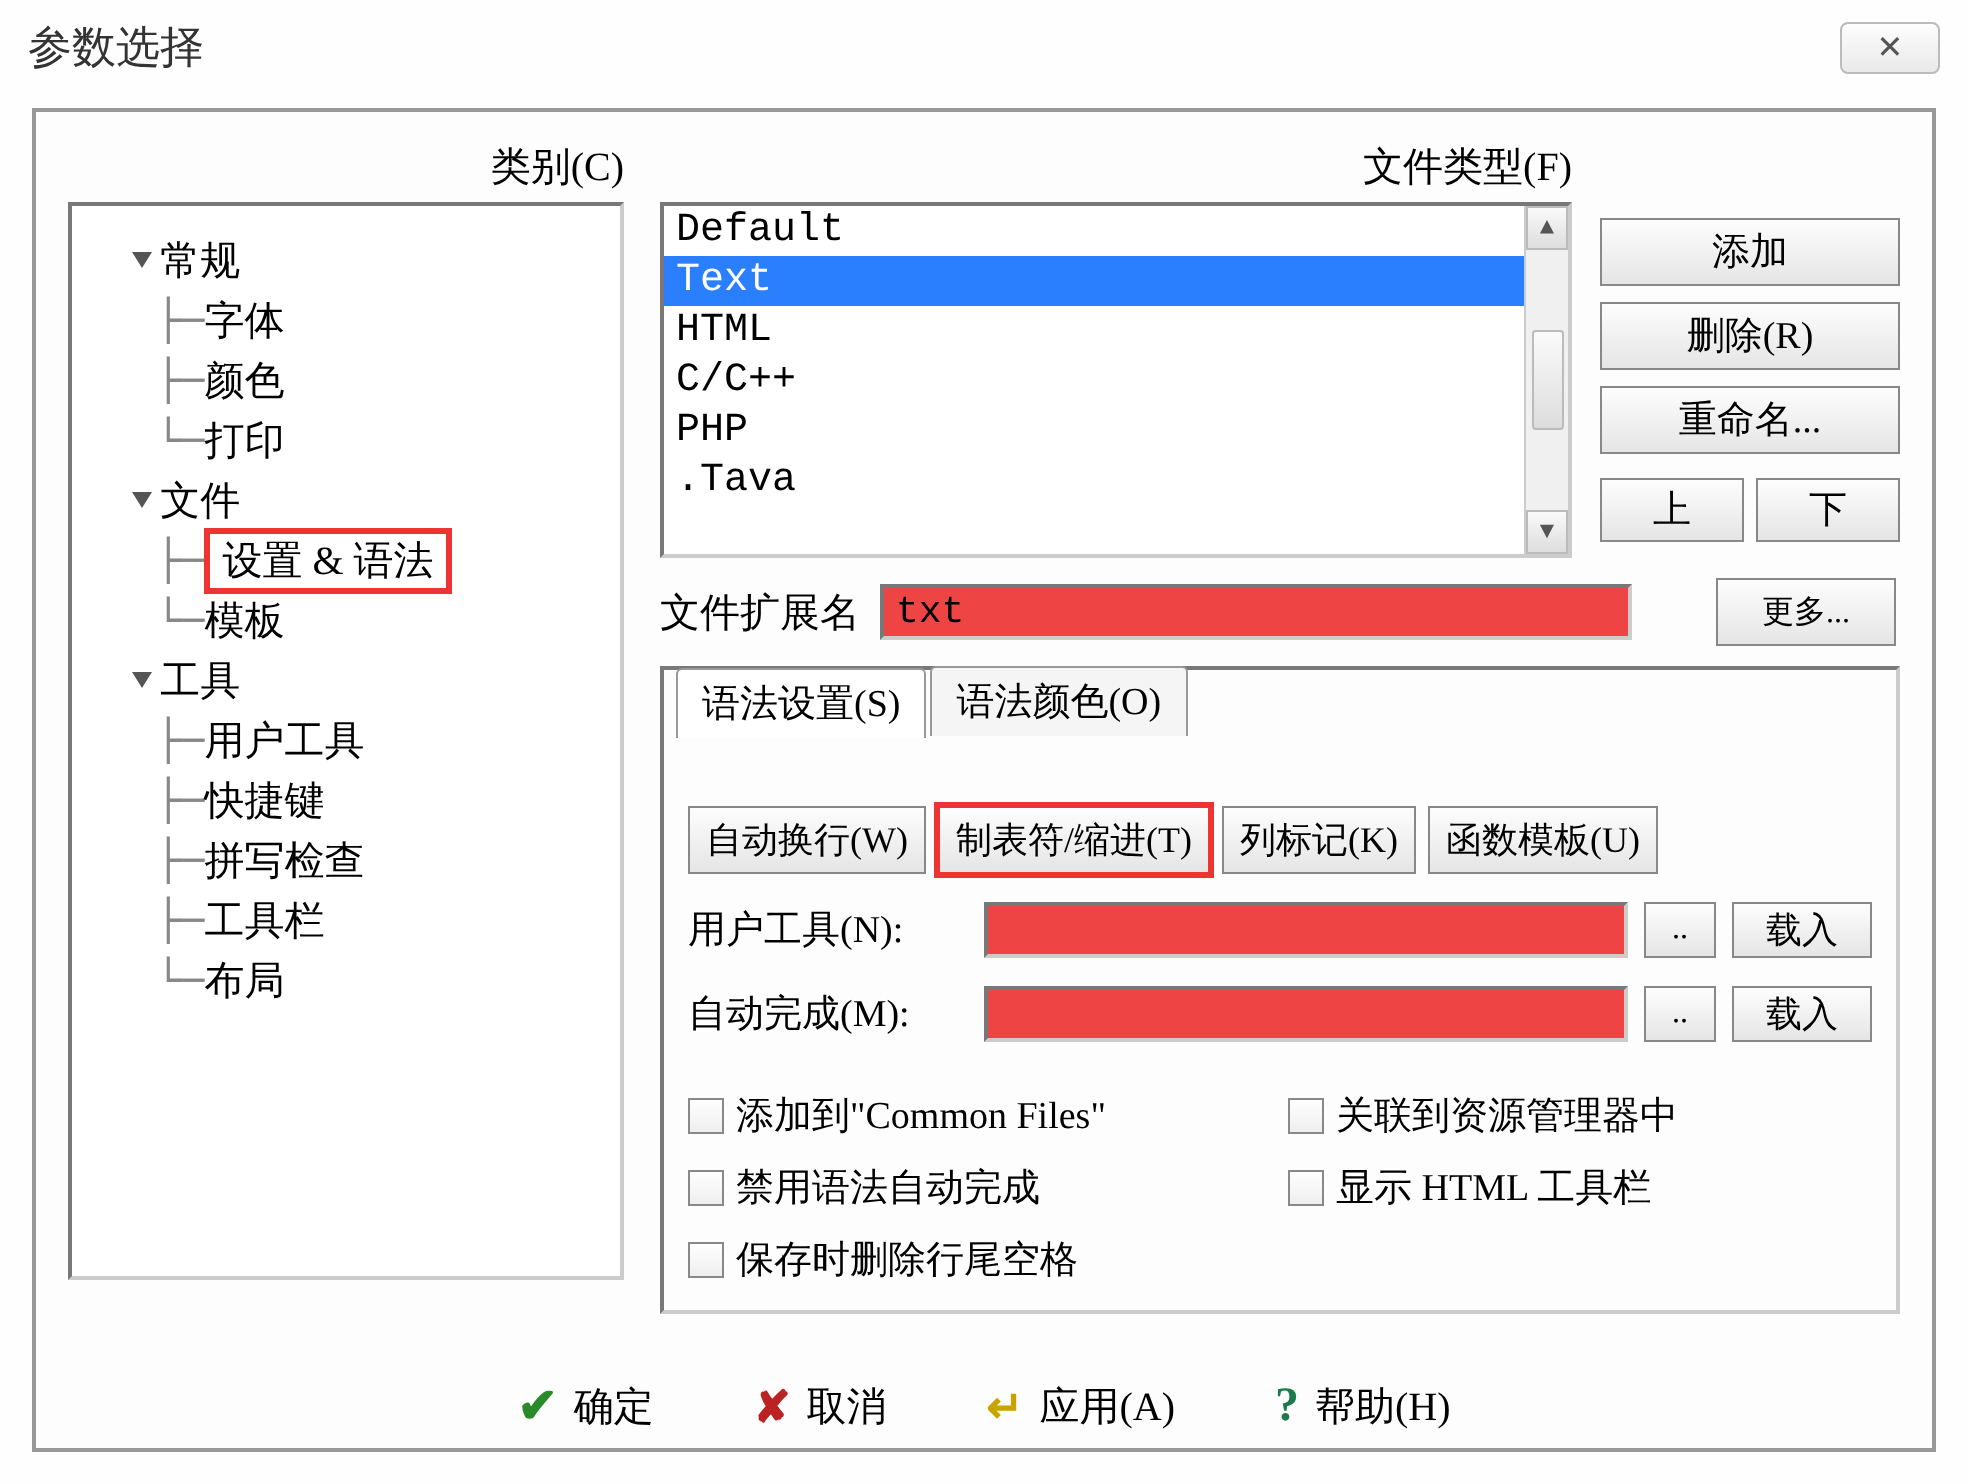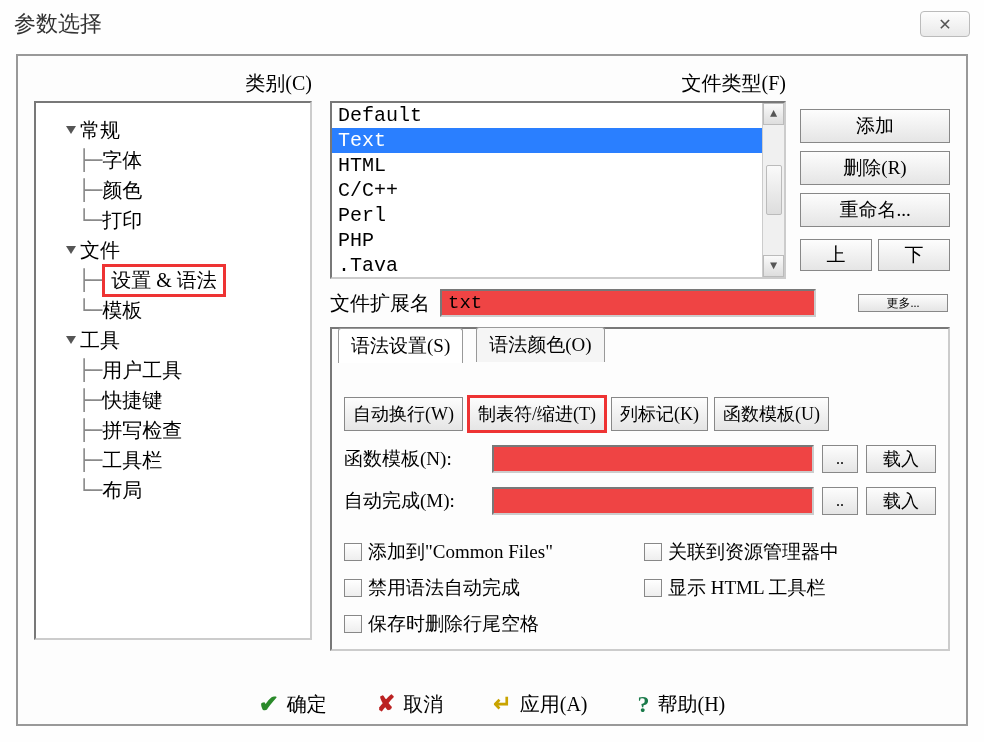--- a/index.html
+++ b/index.html
@@ -190,40 +190,40 @@
   .text-input {
     flex: 1;
     height: 28px;
     border: 2px inset #ccc;
     background: #ef4444;
     font-family: "Courier New", monospace;
     font-size: 19px;
     padding: 0 6px;
   }
   .more-btn {
-    width: 90px; height: 18px;
+    width: 90px; height: 34px;
     border: 1px solid #888;
     background: linear-gradient(#fdfdfd,#e5e5e5);
-    font-size: 12px;
+    font-size: 16px;
     display:flex; align-items:center; justify-content:center;
     cursor:pointer;
     margin-left:32px;
   }
   .sub-panel {
     border: 2px inset #ccc;
     margin-top: 10px;
     flex: 1;
     position: relative;
     padding: 42px 12px 12px 12px;
   }
   .tab-row {
     position: absolute;
     top: -2px; left: 6px;
     display: flex;
-    gap: 11px;
+    gap: 0;
   }
   .tab {
     padding: 4px 12px;
     border: 1px solid #999;
     border-bottom: none;
     background: #f5f5f5;
     font-size: 19px;
     cursor: pointer;
     margin-right: 2px;
     border-radius: 3px 3px 0 0;
@@ -386,21 +386,20 @@
       <div class="right-col">
         <div class="filetype-row">
           <div class="filetype-area">
             <div class="section-label">文件类型(F)</div>
             <div class="listbox">
               <div class="list-inner" id="filetype-list">
                   <div class="list-item">Default</div>
                   <div class="list-item selected">Text</div>
                   <div class="list-item">HTML</div>
                   <div class="list-item">C/C++</div>
-                  <div class="list-item">Perl</div>
                   <div class="list-item">PHP</div>
                   <div class="list-item">.Tava</div>
                 </div>
               <div class="scrollbar">
                 <div class="sb-btn">▲</div>
                 <div class="sb-thumb"></div>
                 <div class="sb-btn">▼</div>
               </div>
             </div>
           </div>
@@ -429,21 +428,21 @@
           </div>
 
           <div class="tabbtn-row">
             <div class="tabbtn">自动换行(W)</div>
             <div class="tabbtn highlighted">制表符/缩进(T)</div>
             <div class="tabbtn">列标记(K)</div>
             <div class="tabbtn">函数模板(U)</div>
           </div>
 
           <div class="form-row">
-            <label>函数模板(N):</label>
+            <label>用户工具(N):</label>
             <input class="text-input" value="" style="">
             <div class="small-btn">..</div>
             <div class="load-btn">载入</div>
           </div>
           <div class="form-row">
             <label>自动完成(M):</label>
             <input class="text-input" value="" style="">
             <div class="small-btn">..</div>
             <div class="load-btn">载入</div>
           </div>

